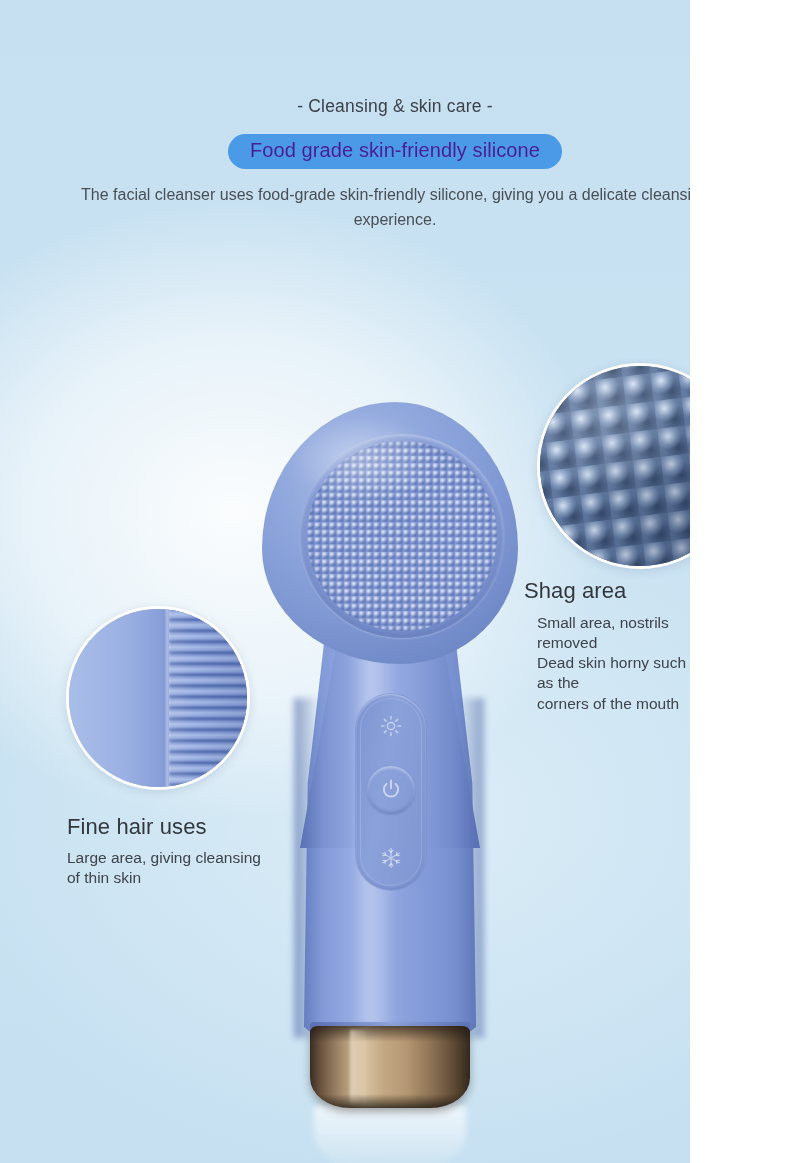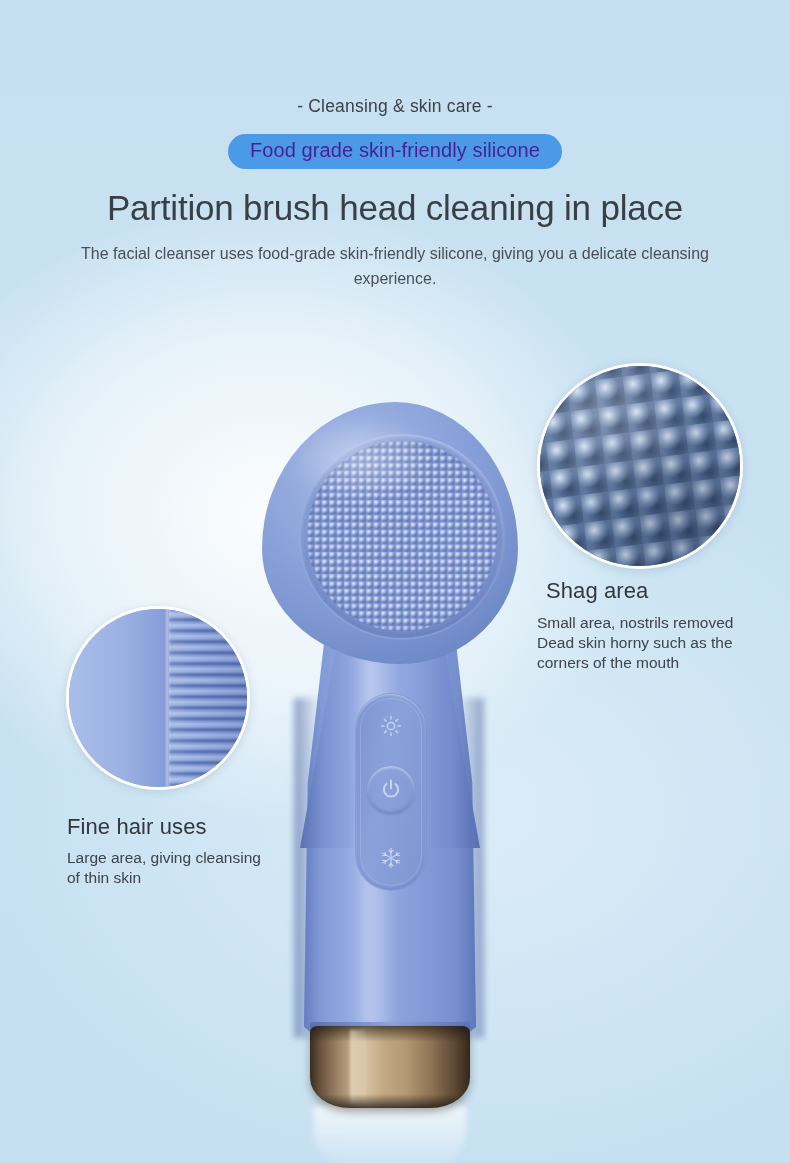--- a/index.html
+++ b/index.html
@@ -6,21 +6,21 @@
 
   html, body {
     width: 790px;
     height: 1163px;
     overflow: hidden;
     font-family: "Liberation Sans", sans-serif;
   }
 
   #poster {
     position: relative;
-    width: 790px;
+    width: 690px;
     height: 1163px;
     background:
       radial-gradient(ellipse 520px 430px at 34% 44%, rgba(255,255,255,0.92) 0%, rgba(255,255,255,0.55) 42%, rgba(255,255,255,0.0) 72%),
       radial-gradient(ellipse 700px 520px at 60% 70%, rgba(236,246,252,0.55) 0%, rgba(236,246,252,0) 70%),
       linear-gradient(180deg, #c6e0f1 0%, #c9e2f2 30%, #c7e1f1 62%, #c6e0f1 100%);
     overflow: hidden;
   }
 
   
   .text-head {
@@ -374,36 +374,35 @@
     white-space: nowrap;
   }
   .callout-body {
     position: absolute;
     font-size: 15.5px;
     line-height: 1.30;
     color: #3f434a;
     white-space: pre-line;
     margin-top: 8px;
   }
-  #shag-title { left: 546px; top: 578px; text-align: right; }
+  #shag-title { left: 524px; top: 578px; text-align: right; }
   #shag-body  { left: 537px; top: 605px; }
   #fine-title { left: 67px;  top: 814px; }
   #fine-body  { left: 67px;  top: 840px; }
 </style>
 </head>
 <body>
 
 <div id="poster">
 
   <div class="text-head">
     <div class="eyebrow">- Cleansing &amp; skin care -</div>
     <div class="badge-wrap">
       <span class="badge">Food grade skin-friendly silicone</span>
     </div>
-    <h1 class="headline">Partition brush head cleaning in place</h1>
     <p class="subcopy">The facial cleanser uses food-grade skin-friendly silicone, giving you a delicate cleansing experience.</p>
   </div>
 
   <div id="product">
 
     <div class="ground-shadow"></div>
     <div class="reflection"></div>
 
     <div class="handle"></div>
     <div class="handle-taper"></div>

